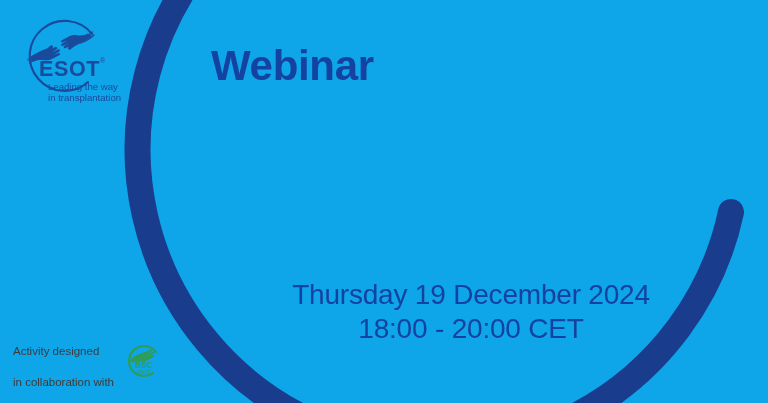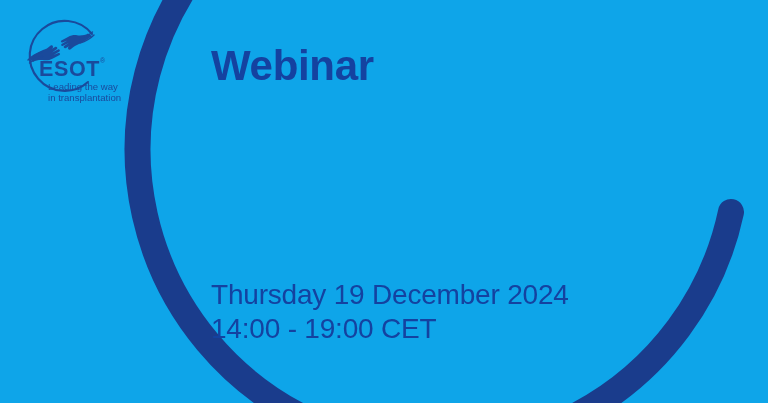--- a/index.html
+++ b/index.html
@@ -156,19 +156,50 @@
 
       <text x="38" y="78" font-family="'Liberation Sans', sans-serif" font-size="9.6" fill="#1A4A9C">Leading the way</text>
       <text x="38" y="89" font-family="'Liberation Sans', sans-serif" font-size="9.6" fill="#1A4A9C">in transplantation</text>
     </svg>
   </div>
 
   <div id="content">
     <div id="kicker" style="color: rgb(20, 66, 160);">Webinar</div>
   </div>
 
-  <div id="when" style="color: rgb(20, 66, 160);">
+  <div id="when" style="color: rgb(20, 66, 160); text-align: center;">
     <span class="wl">Thursday 19 December 2024</span>
-    <span class="wl">14:00 - 19:00 CET</span>
-  </div>
-
+    <span class="wl">18:00 - 20:00 CET</span>
+  </div>
+
+  <div id="collab">
+    <div id="collab-text" style="color: rgb(60, 60, 60);">
+      <span>Activity designed</span><br>
+      <span>in collaboration with</span>
+    </div>
+    <div id="bsc-logo">
+      <svg width="42" height="42" viewBox="0 0 42 42" aria-hidden="true">
+
+        <path d="M 31 34
+                 A 15 15 0 1 1 34 13" fill="none" stroke="#2E9D5B" stroke-width="2.2" stroke-linecap="round"></path>
+
+        <g fill="#2E9D5B">
+          <path d="M 9 20
+                   C 12 17 16 15 20 14
+                   C 23 13.3 26 12.2 28.6 10.6
+                   C 29.8 9.9 30.9 11.2 29.9 12.1
+                   L 26 15
+                   L 31 12.6 C 32.2 12 33 13.5 32 14.3
+                   L 27.5 17.2
+                   L 31 16 C 32.2 15.6 32.8 17 31.8 17.7
+                   L 25.5 21.3
+                   C 23 22.6 20.5 23 18 22.6
+                   C 15 22.1 12 22.8 10 24.2 Z"></path>
+          <path d="M 8 21.5 C 11 18.8 15 17 19 16.2" stroke="#2E9D5B" stroke-width="1.1" fill="none" stroke-linecap="round"></path>
+        </g>
+
+        <text x="21.5" y="28.5" text-anchor="middle" font-family="'Liberation Sans', sans-serif" font-size="8.2" font-weight="bold" fill="#2E9D5B">BSC</text>
+        <text x="21.5" y="34.6" text-anchor="middle" font-family="'Liberation Sans', sans-serif" font-size="4.6" fill="#2E9D5B">ESOT</text>
+      </svg>
+    </div>
+  </div>
 
 </div>
 
 </body></html>

